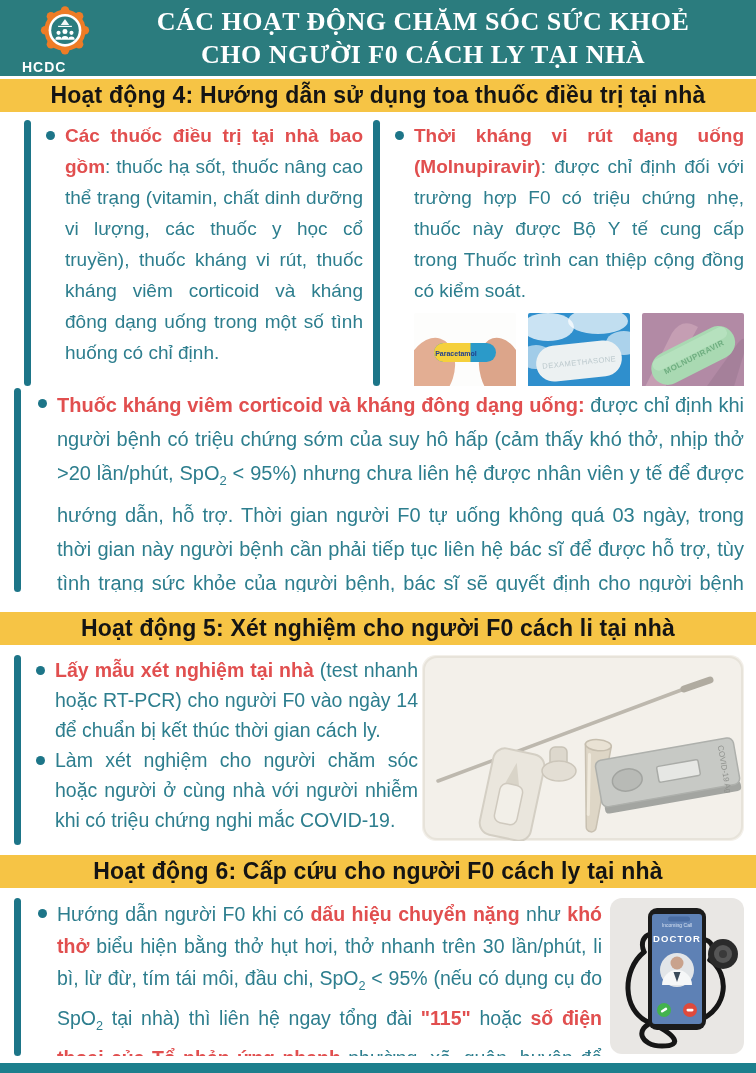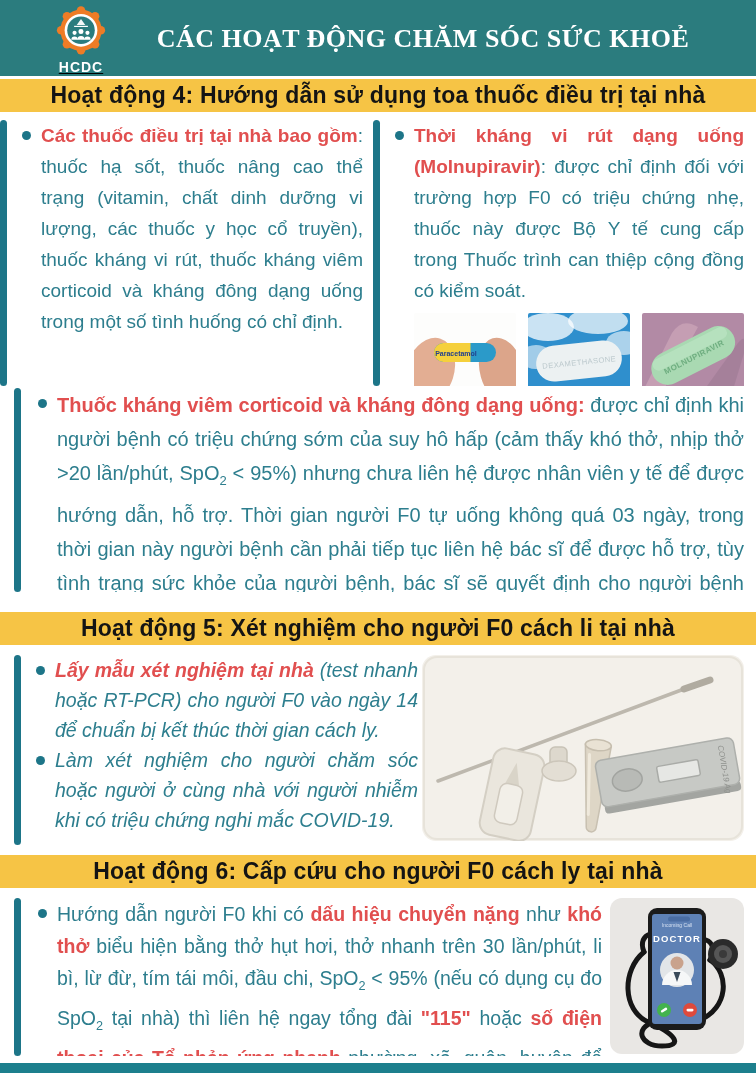--- a/index.html
+++ b/index.html
@@ -1,54 +1,54 @@
 <!DOCTYPE html>
 <html lang="vi"><head>
 <meta charset="utf-8">
 <style>
   * { margin:0; padding:0; box-sizing:border-box; }
   body { font-family:"Liberation Sans","DejaVu Sans",sans-serif; background:#888; }
   .page { width:756px; height:1073px; background:#ffffff; position:relative; overflow:hidden; margin:0 auto; }
 
   
   .hdr { height:76px; background:#2b7c7e; position:relative; display:flex; align-items:center; justify-content:center; }
-  .logo { position:absolute; left:38px; top:2px; width:86px; text-align:center;text-decoration:underline; }
+  .logo { position:absolute; left:22px; top:2px; width:86px; text-align:left; }
   .logo svg { display:block; margin:0 auto; }
   .logo-txt { color:#fff; font-weight:bold; font-size:14px; letter-spacing:1px; margin-top:-3px; }
   .hdr-title { padding-left:90px; text-align:center; color:#ffffff;
       font-family:"Liberation Serif","DejaVu Serif",serif; font-weight:bold; font-size:26px; line-height:33px; letter-spacing:.5px; }
   .white-gap { height:3px; background:#ffffff; }
 
   
   .banner { height:33px; background:#f6c445; color:#141414; font-weight:bold; font-size:23px;
       display:flex; align-items:center; justify-content:center; letter-spacing:.2px; }
 
   
   .vbar { flex:0 0 7px; width:7px; border-radius:5px; background:#1d7588; }
   .bullet-block { display:flex; }
   .li { position:relative; padding-left:24px; text-align:justify; }
   .li::before { content:""; position:absolute; left:5px; top:11px; width:9px; height:9px; border-radius:50%; background:#1d7588; }
   .teal { color:#2d7e8e; }
   .red { color:#e14f4f; font-weight:bold; }
   sub { font-size:.65em; }
 
   
-  .sec4-cols { height:274px; padding:8px 12px 0 0; display:flex; gap:10px; overflow:hidden; }
+  .sec4-cols { height:274px; padding:8px 12px 0 24px; display:flex; gap:10px; overflow:hidden; }
   .sec4-col { flex:1 1 50%; display:flex; }
   .sec4-col .col-body { padding-left:10px; flex:1; }
   .sec4-col .li { font-size:19px; line-height:31px; }
   .pills { display:flex; gap:12px; margin-top:7px; padding-left:24px; }
   .pill-img { width:102px; height:80px; border-radius:2px; flex:0 0 auto; }
 
   
   .sec4-full { height:206px; padding:2px 12px 0 14px; overflow:hidden; }
   .sec4-full .li { margin-left:12px; font-size:20px; line-height:34px; }
 
   .banner5 { margin-top:20px; }
-  .sec5 { height:200px; padding:10px 12px 0 14px; display:flex; gap:4px; overflow:hidden;font-style:italic; }
+  .sec5 { height:200px; padding:10px 12px 0 14px; display:flex; gap:4px; overflow:hidden; }
   .sec5 .col-body { padding-left:10px; flex:1; }
   .sec5 .li { font-size:19.5px; line-height:30px; }
   .kit-img { flex:0 0 322px; width:322px; height:186px; }
 
   .banner6 { margin-top:10px; }
   .sec6 { height:168px; padding:10px 12px 0 14px; display:flex; gap:8px; overflow:hidden; }
   .sec6 .li { margin-left:12px; font-size:19.5px; line-height:32px; flex:1; }
   .phone-img { flex:0 0 134px; width:134px; height:156px; }
 
   .footer-bar { position:absolute; left:0; bottom:0; width:100%; height:10px; background:#1d7f8d; }
@@ -82,20 +82,21 @@
           <circle cx="36" cy="33.4" r="2.9"></circle>
             <path d="M31.6 43 a4.4 4.4 0 0 1 8.8 0 z"></path>
           <circle cx="43.5" cy="35" r="2.4"></circle>
             <path d="M39.8 43 a3.7 3.7 0 0 1 7.4 0 z"></path>
         </g>
       </svg>
       <div class="logo-txt">HCDC</div>
     </div>
     <div class="hdr-title">
       <div>CÁC HOẠT ĐỘNG CHĂM SÓC SỨC KHOẺ</div>
+      <div>CHO NGƯỜI F0 CÁCH LY TẠI NHÀ</div>
     </div>
   </header>
   <div class="white-gap"></div>
 
   <div class="banner">Hoạt động 4: Hướng dẫn sử dụng toa thuốc điều trị tại nhà</div>
 
   <div class="sec4-cols">
     <div class="sec4-col bullet-block">
       <div class="vbar"></div>
       <div class="col-body">

